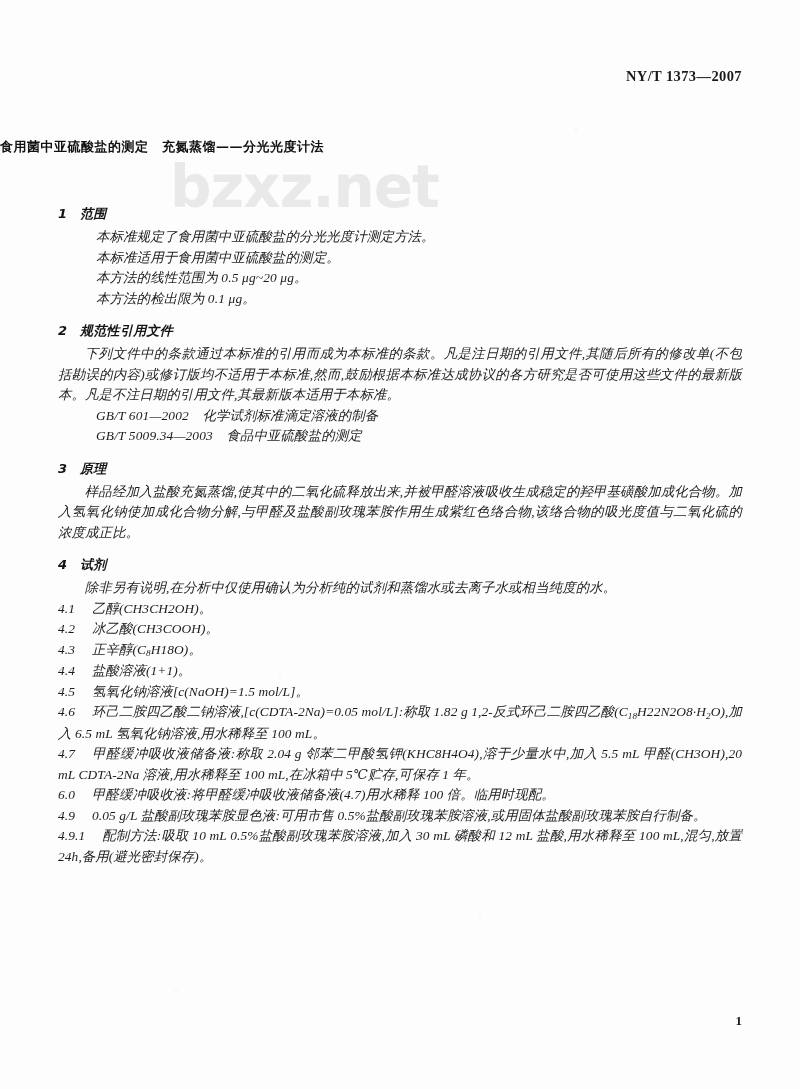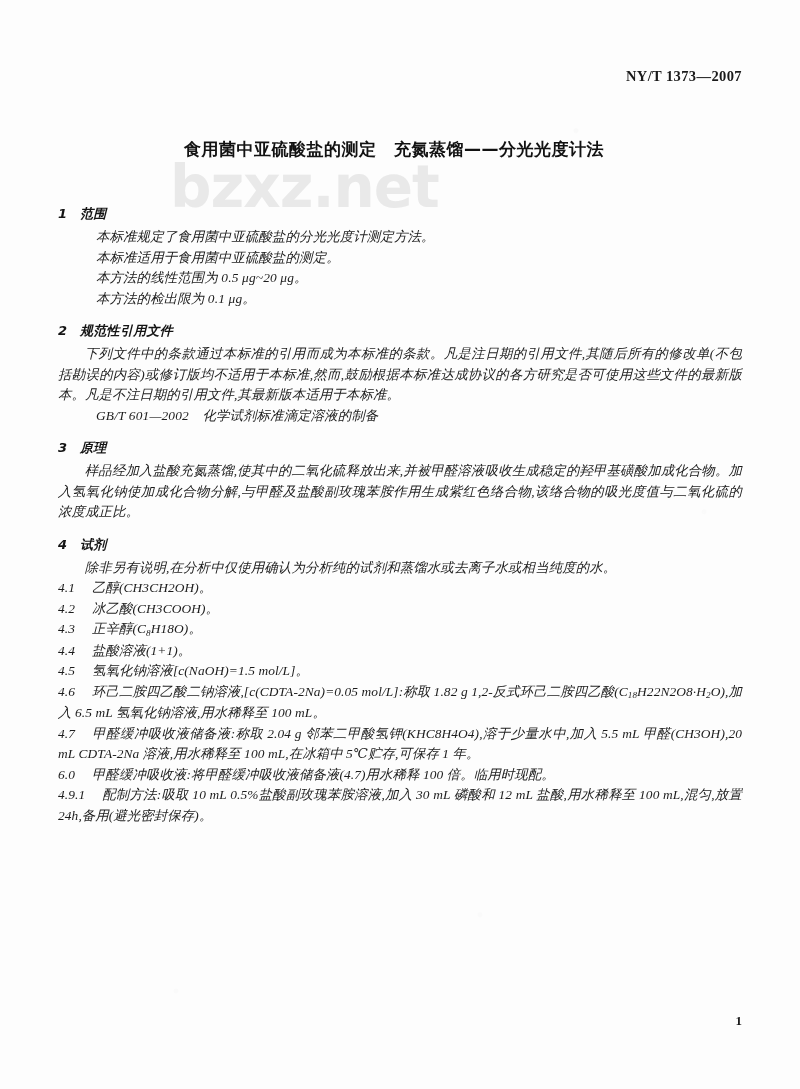--- a/index.html
+++ b/index.html
@@ -53,24 +53,24 @@
     font-size: 14.5px;
     letter-spacing: 0.4px;
     color: #1a1a1a;
     margin-left: 20px;
   }
   .doc-title {
     position: absolute;
     left: 0;
     right: 12px;
     top: 138px;
-    text-align: center;
+    text-align: left;
     font-family: "DejaVu Sans", sans-serif;
     font-weight: bold;
-    font-size: 17px;
+    font-size: 13px;
     letter-spacing: 0.5px;
     color: #121212;
   }
   .body-area {
     position: absolute;
     left: 58px;
     top: 205px;
     width: 684px;
   }
   .sec-head {
@@ -160,20 +160,21 @@
       <p class="line">本方法的线性范围为 0.5 μg~20 μg。</p>
       <p class="line">本方法的检出限为 0.1 μg。</p>
     </div>
 
     <div class="block">
       <p class="sec-head">
         <span class="num">2</span><span>规范性引用文件</span>
       </p>
       <p class="para">下列文件中的条款通过本标准的引用而成为本标准的条款。凡是注日期的引用文件,其随后所有的修改单(不包括勘误的内容)或修订版均不适用于本标准,然而,鼓励根据本标准达成协议的各方研究是否可使用这些文件的最新版本。凡是不注日期的引用文件,其最新版本适用于本标准。</p>
       <p class="ref-line">GB/T 601—2002　化学试剂标准滴定溶液的制备</p>
+      <p class="ref-line">GB/T 5009.34—2003　食品中亚硫酸盐的测定</p>
     </div>
 
     <div class="block">
       <p class="sec-head">
         <span class="num">3</span><span>原理</span>
       </p>
       <p class="para">样品经加入盐酸充氮蒸馏,使其中的二氧化硫释放出来,并被甲醛溶液吸收生成稳定的羟甲基磺酸加成化合物。加入氢氧化钠使加成化合物分解,与甲醛及盐酸副玫瑰苯胺作用生成紫红色络合物,该络合物的吸光度值与二氧化硫的浓度成正比。</p>
     </div>
 
     <div class="block">
@@ -198,20 +199,23 @@
         <span class="inum">4.5</span><span>氢氧化钠溶液[c(NaOH)=1.5 mol/L]。</span>
       </p>
       <p class="item">
         <span class="inum">4.6</span><span>环己二胺四乙酸二钠溶液,[c(CDTA-2Na)=0.05 mol/L]:称取 1.82 g 1,2-反式环己二胺四乙酸(C<sub>18</sub>H22N2O8·H<sub>2</sub>O),加入 6.5 mL 氢氧化钠溶液,用水稀释至 100 mL。</span>
       </p>
       <p class="item">
         <span class="inum">4.7</span><span>甲醛缓冲吸收液储备液:称取 2.04 g 邻苯二甲酸氢钾(KHC8H4O4),溶于少量水中,加入 5.5 mL 甲醛(CH3OH),20 mL CDTA-2Na 溶液,用水稀释至 100 mL,在冰箱中 5℃贮存,可保存 1 年。</span>
       </p>
       <p class="item">
         <span class="inum">6.0</span><span>甲醛缓冲吸收液:将甲醛缓冲吸收液储备液(4.7)用水稀释 100 倍。临用时现配。</span>
+      </p>
+      <p class="item">
+        <span class="inum">4.9</span><span>0.05 g/L 盐酸副玫瑰苯胺显色液:可用市售 0.5%盐酸副玫瑰苯胺溶液,或用固体盐酸副玫瑰苯胺自行制备。</span>
       </p>
       <p class="item wide">
         <span class="inum">4.9.1</span><span>配制方法:吸取 10 mL 0.5%盐酸副玫瑰苯胺溶液,加入 30 mL 磷酸和 12 mL 盐酸,用水稀释至 100 mL,混匀,放置 24h,备用(避光密封保存)。</span>
       </p>
     </div>
 
   </div>
 
   <div class="page-num">1</div>
 

